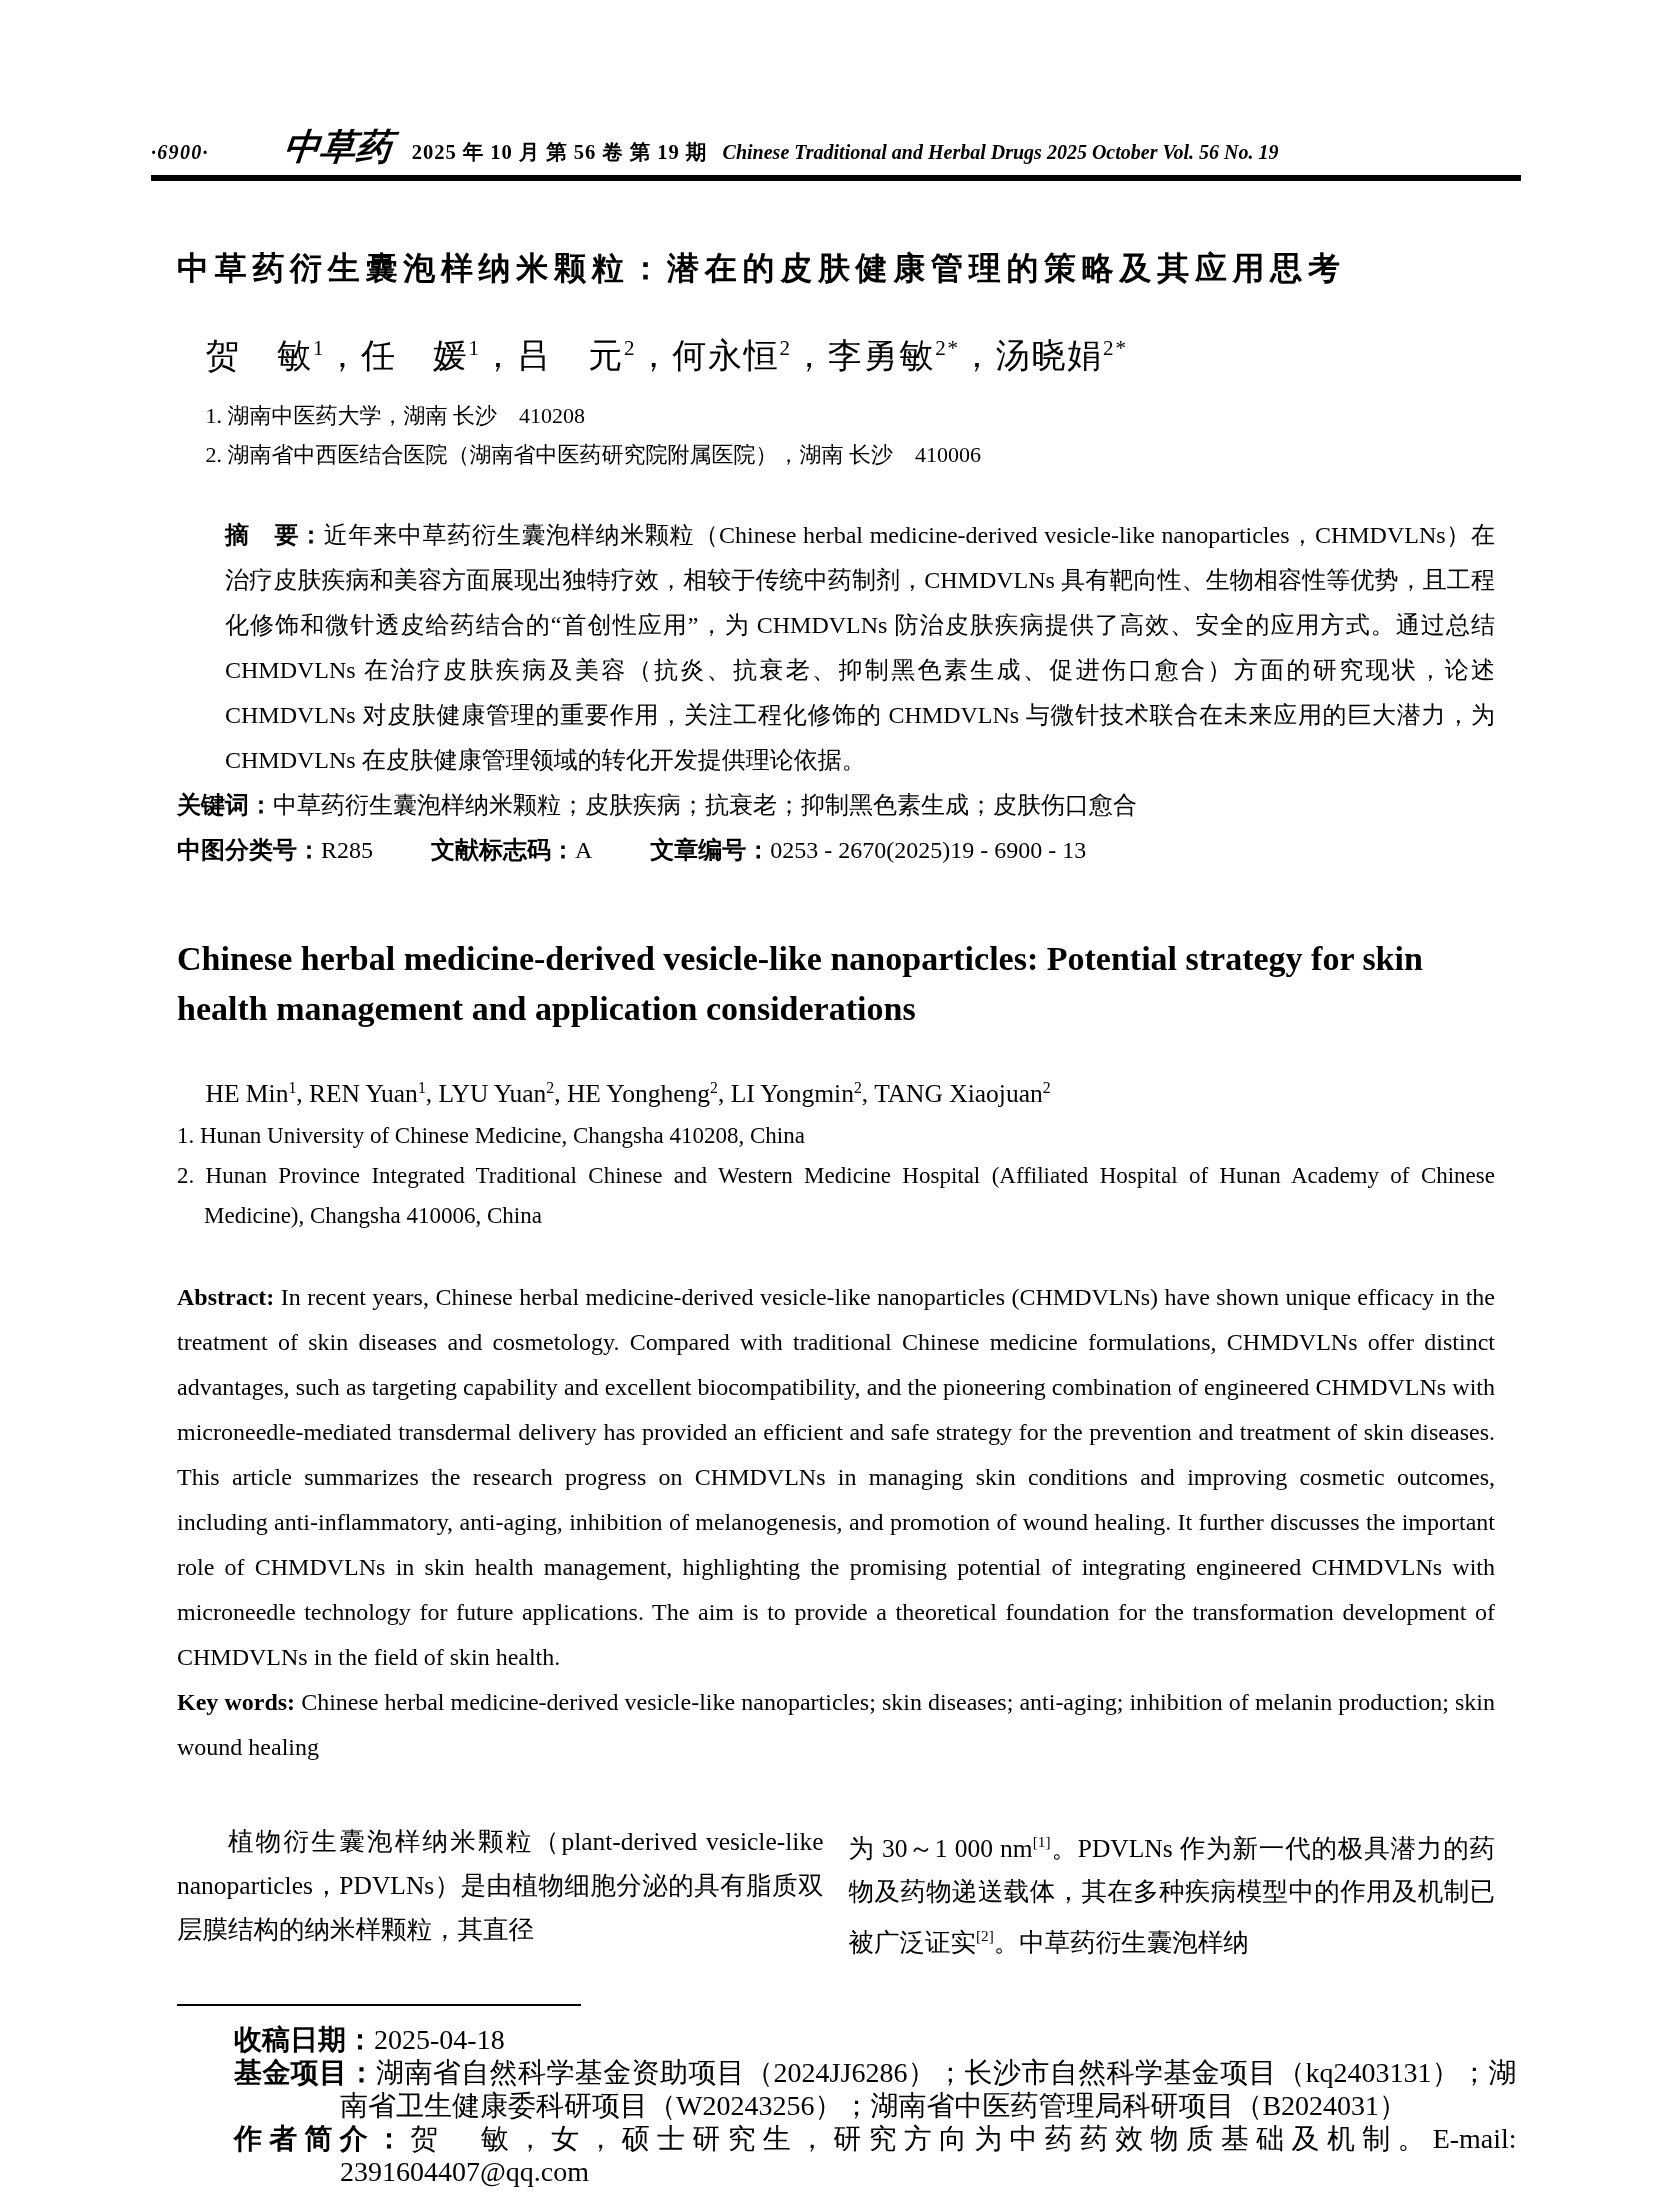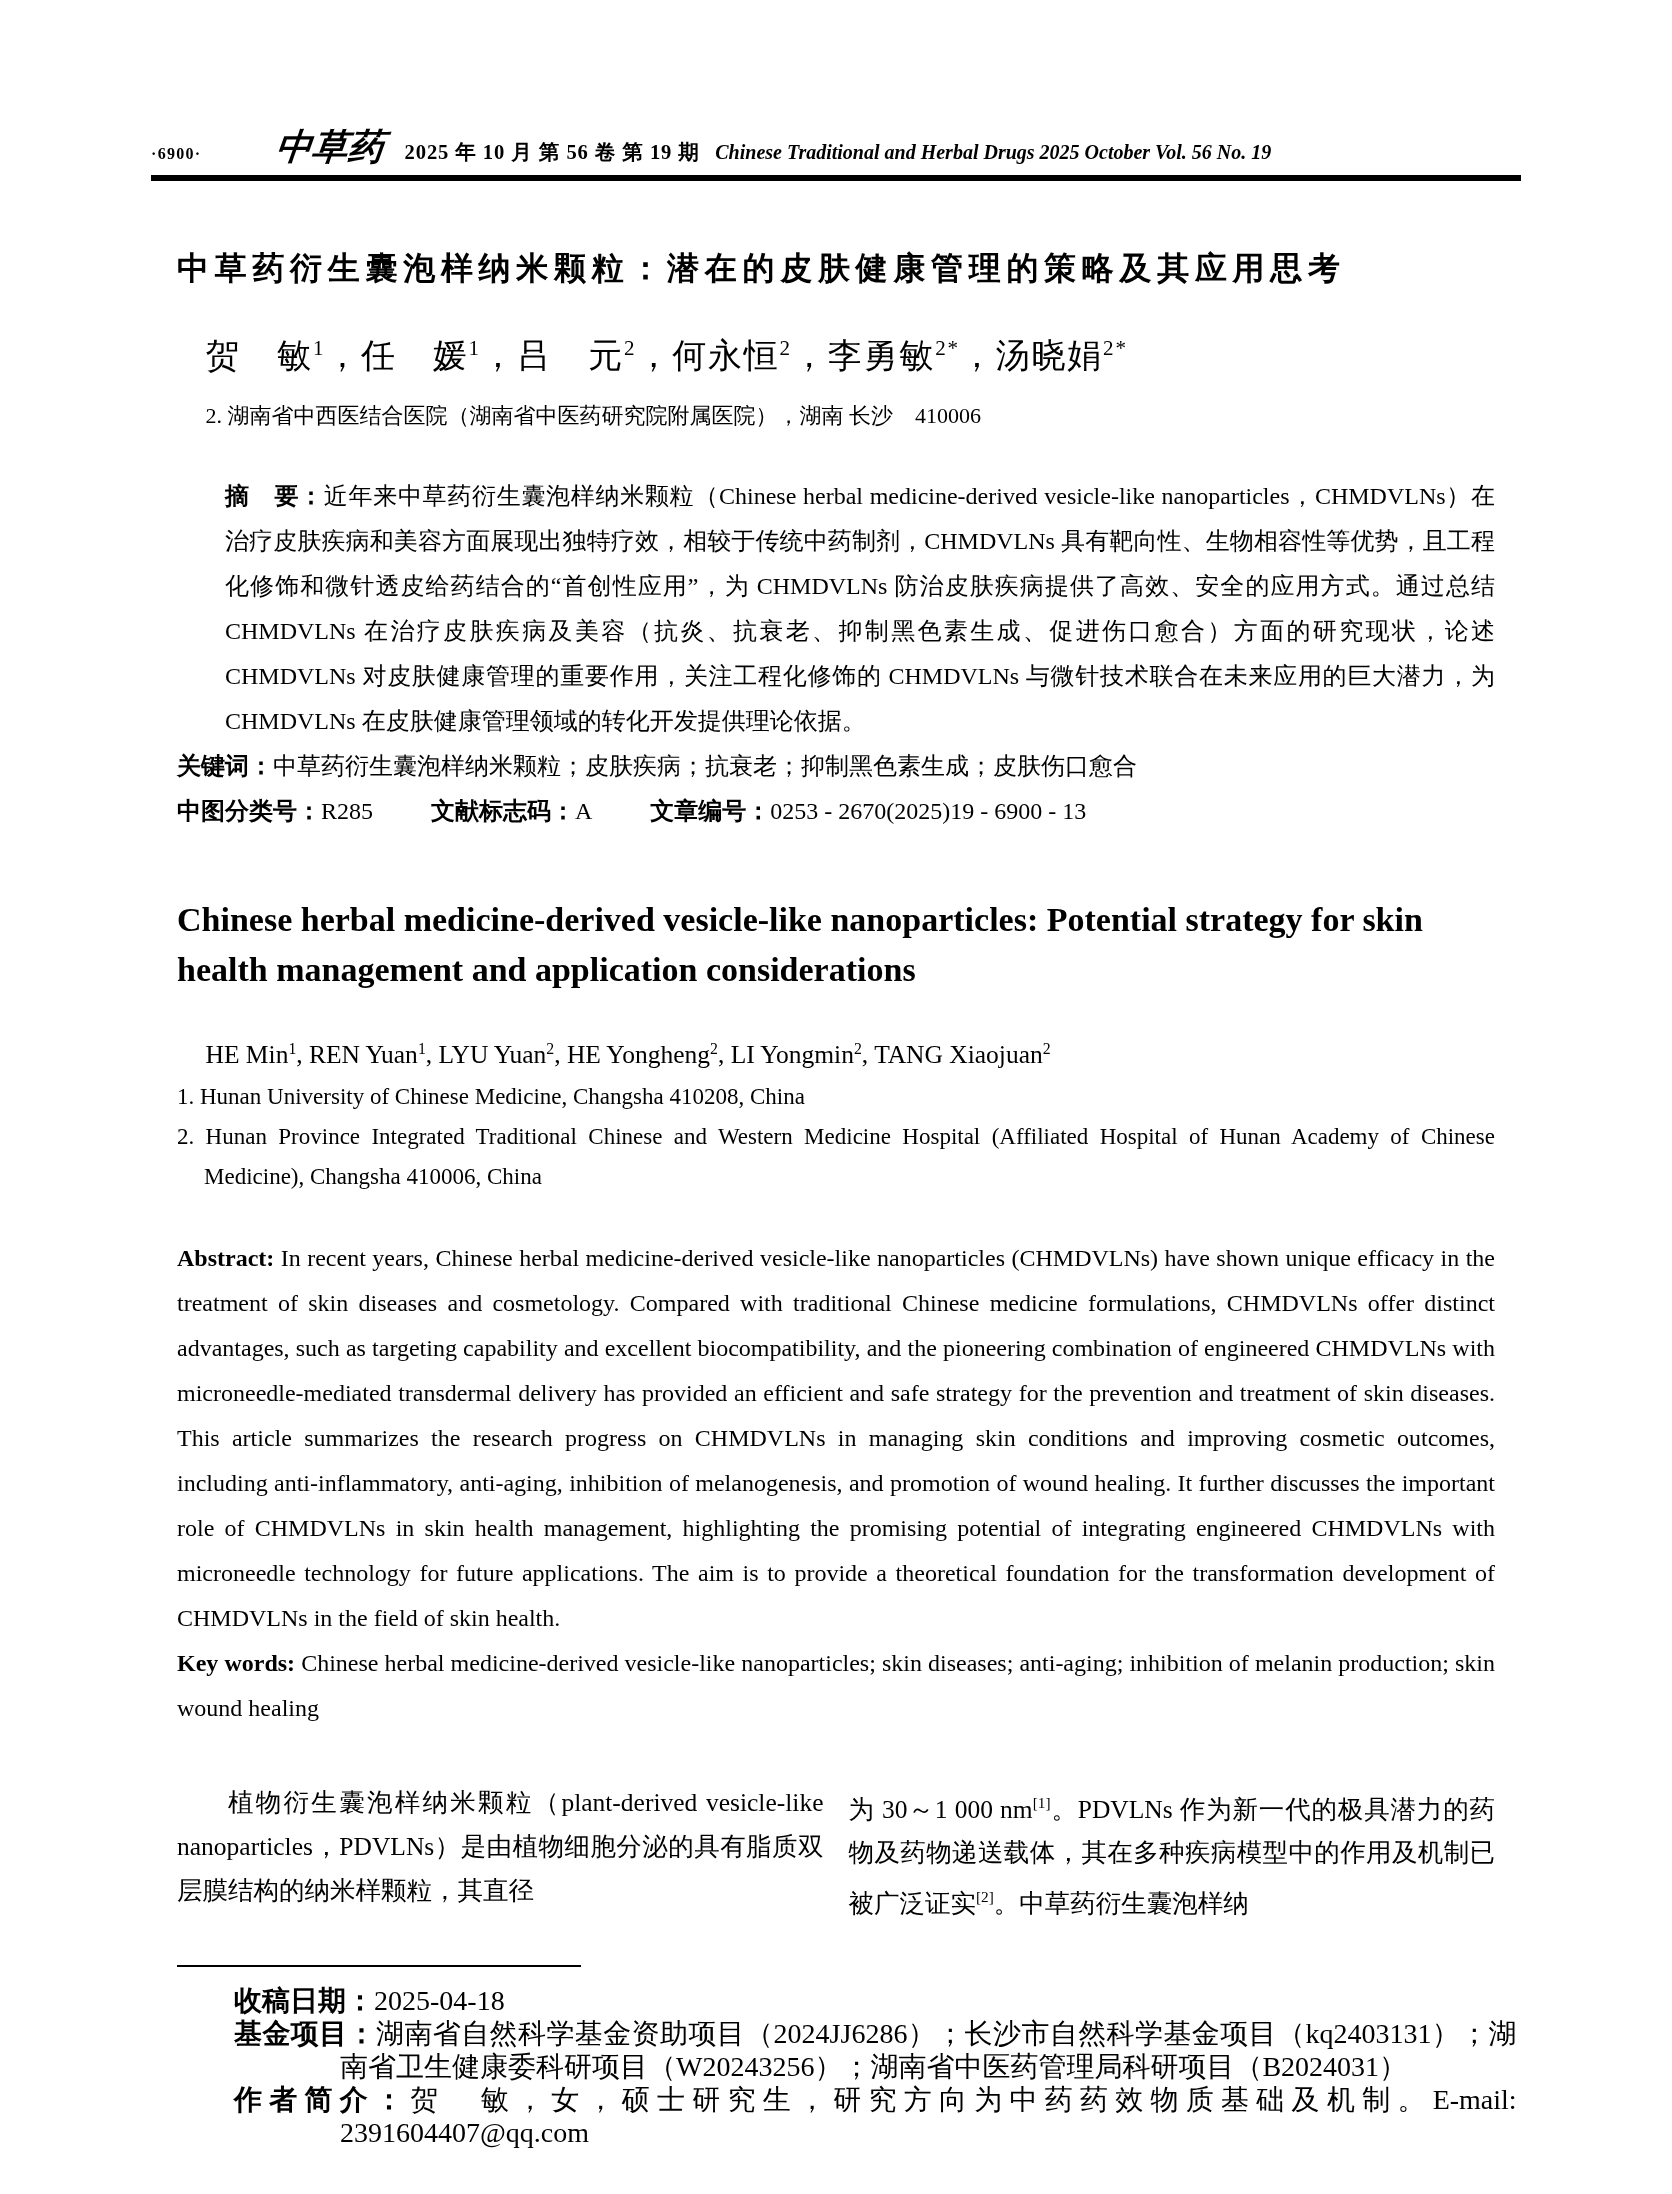--- a/index.html
+++ b/index.html
@@ -7,21 +7,21 @@
     position:relative;
     width:1672px; height:2253px;
     background:#ffffff; color:#000;
     font-family:"Liberation Serif", serif;
     overflow:hidden;
   }
   .inner { padding:129px 151px 0 151px; }
 
   
   .jheader { display:flex; align-items:baseline; white-space:nowrap; }
-  .pageno { font-size:16px; font-weight:bold; letter-spacing:1.3px; }
+  .pageno { font-size:20px; font-weight:bold; letter-spacing:1.3px;font-style:italic; }
   .logo {
     font-size:36px; font-weight:bold; font-style:italic;
     margin-left:75px; margin-right:20px; line-height:1;
     transform:skewX(-6deg); display:inline-block;
   }
   .issue-cn { font-size:20.6px; font-weight:bold; letter-spacing:0.9px; }
   .issue-en { font-size:20px; font-weight:bold; font-style:italic; margin-left:15.4px; }
   .rule { height:6.1px; background:#000; margin-top:8.8px; }
 
   
@@ -91,20 +91,21 @@
 
     <div class="main">
 
       <div class="title-cn">中草药衍生囊泡样纳米颗粒：潜在的皮肤健康管理的策略及其应用思考</div>
 
       <div class="authors-cn">
         <span><span>贺　敏</span><sup>1</sup></span><span>，</span><span><span>任　媛</span><sup>1</sup></span><span>，</span><span><span>吕　元</span><sup>2</sup></span><span>，</span><span><span>何永恒</span><sup>2</sup></span><span>，</span><span><span>李勇敏</span><sup>2*</sup></span><span>，</span><span><span>汤晓娟</span><sup>2*</sup></span>
       </div>
 
       <div class="affils-cn">
+        <p>1. 湖南中医药大学，湖南 长沙　410208</p>
         <p>2. 湖南省中西医结合医院（湖南省中医药研究院附属医院），湖南 长沙　410006</p>
       </div>
 
       <p class="para abstract-cn"><span class="blab">摘　要：</span><span>近年来中草药衍生囊泡样纳米颗粒（Chinese herbal medicine-derived vesicle-like nanoparticles，CHMDVLNs）在治疗皮肤疾病和美容方面展现出独特疗效，相较于传统中药制剂，CHMDVLNs 具有靶向性、生物相容性等优势，且工程化修饰和微针透皮给药结合的“首创性应用”，为 CHMDVLNs 防治皮肤疾病提供了高效、安全的应用方式。通过总结 CHMDVLNs 在治疗皮肤疾病及美容（抗炎、抗衰老、抑制黑色素生成、促进伤口愈合）方面的研究现状，论述 CHMDVLNs 对皮肤健康管理的重要作用，关注工程化修饰的 CHMDVLNs 与微针技术联合在未来应用的巨大潜力，为 CHMDVLNs 在皮肤健康管理领域的转化开发提供理论依据。</span></p>
 
       <p class="para"><span class="blab">关键词：</span><span>中草药衍生囊泡样纳米颗粒；皮肤疾病；抗衰老；抑制黑色素生成；皮肤伤口愈合</span></p>
 
       <div class="clc-line">
         <span class="clc-group"><span class="blab">中图分类号：</span><span>R285</span></span>
         <span class="clc-group"><span class="blab">文献标志码：</span><span>A</span></span>

